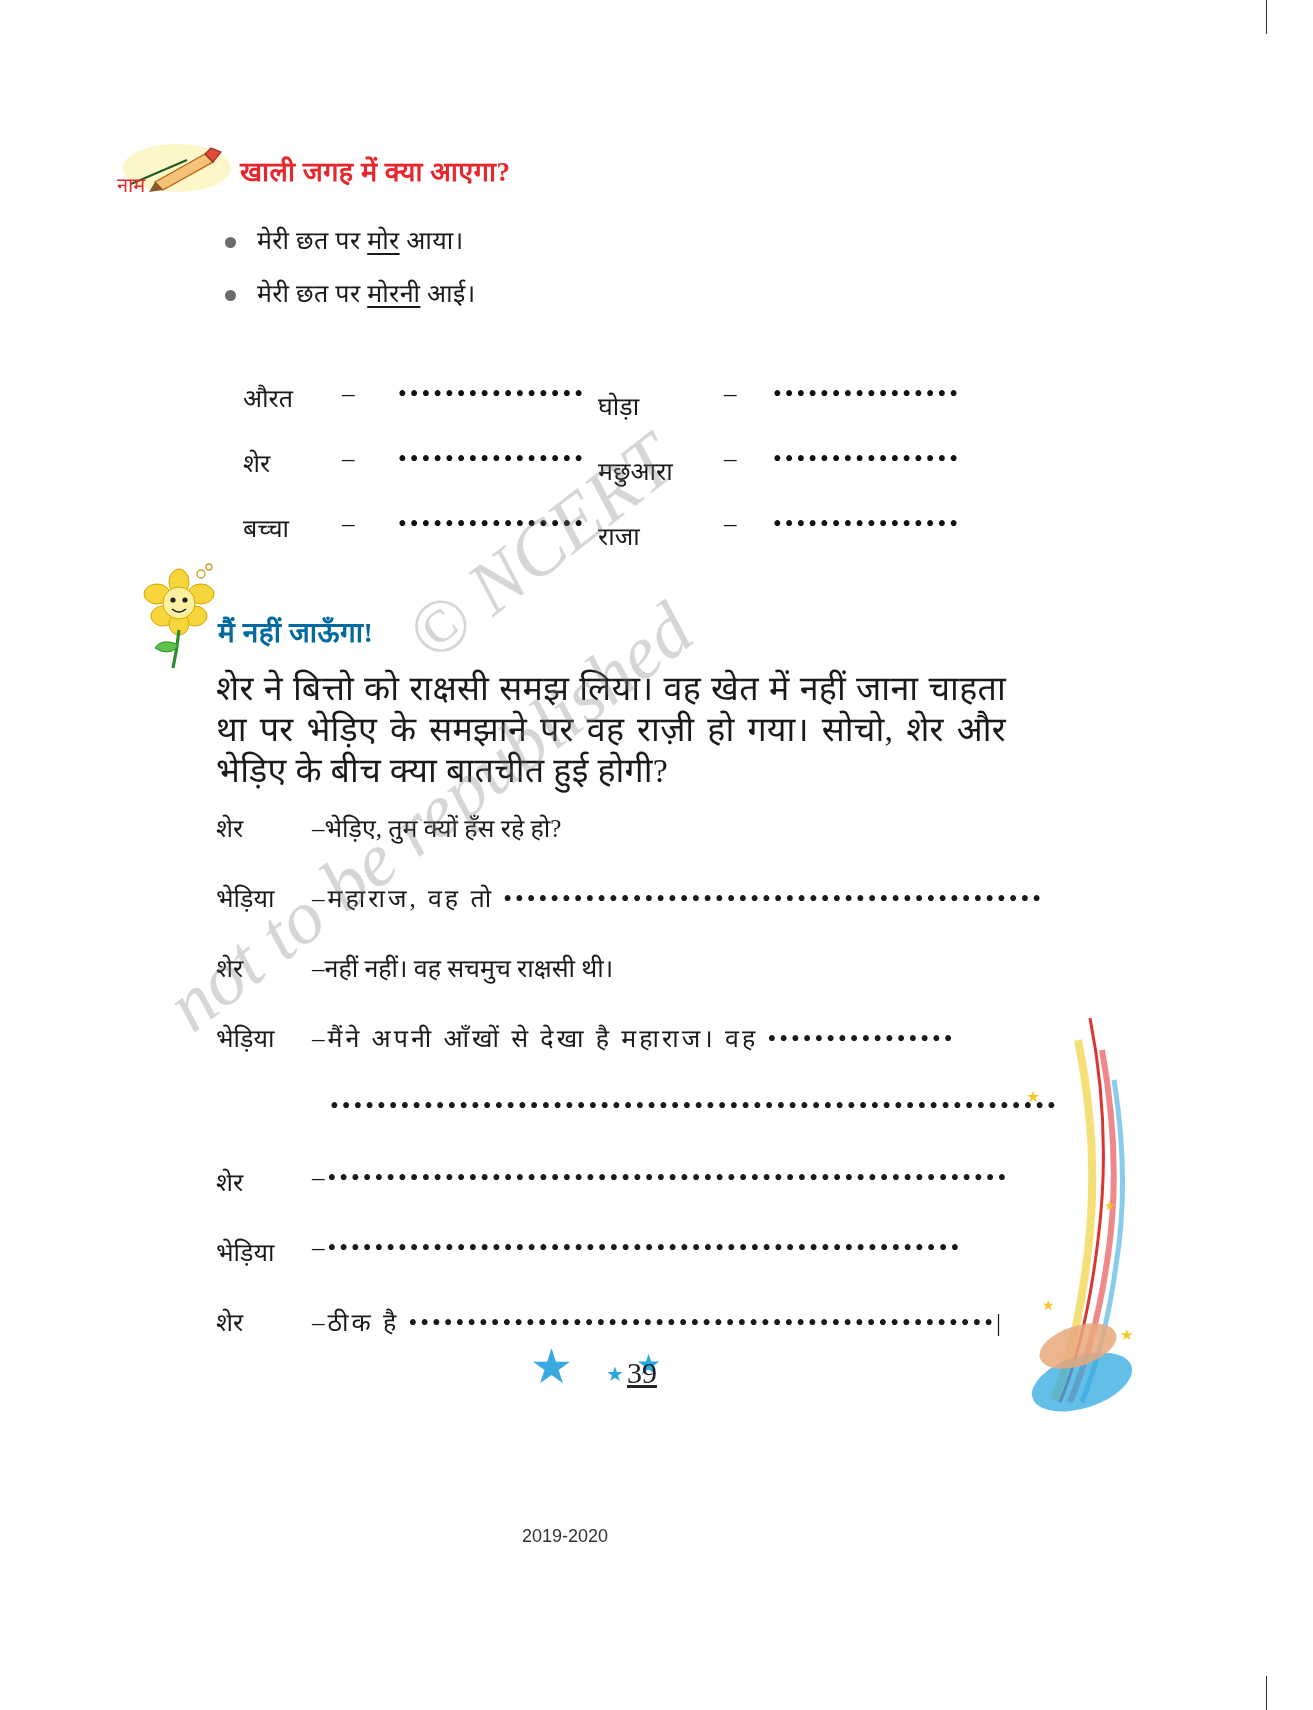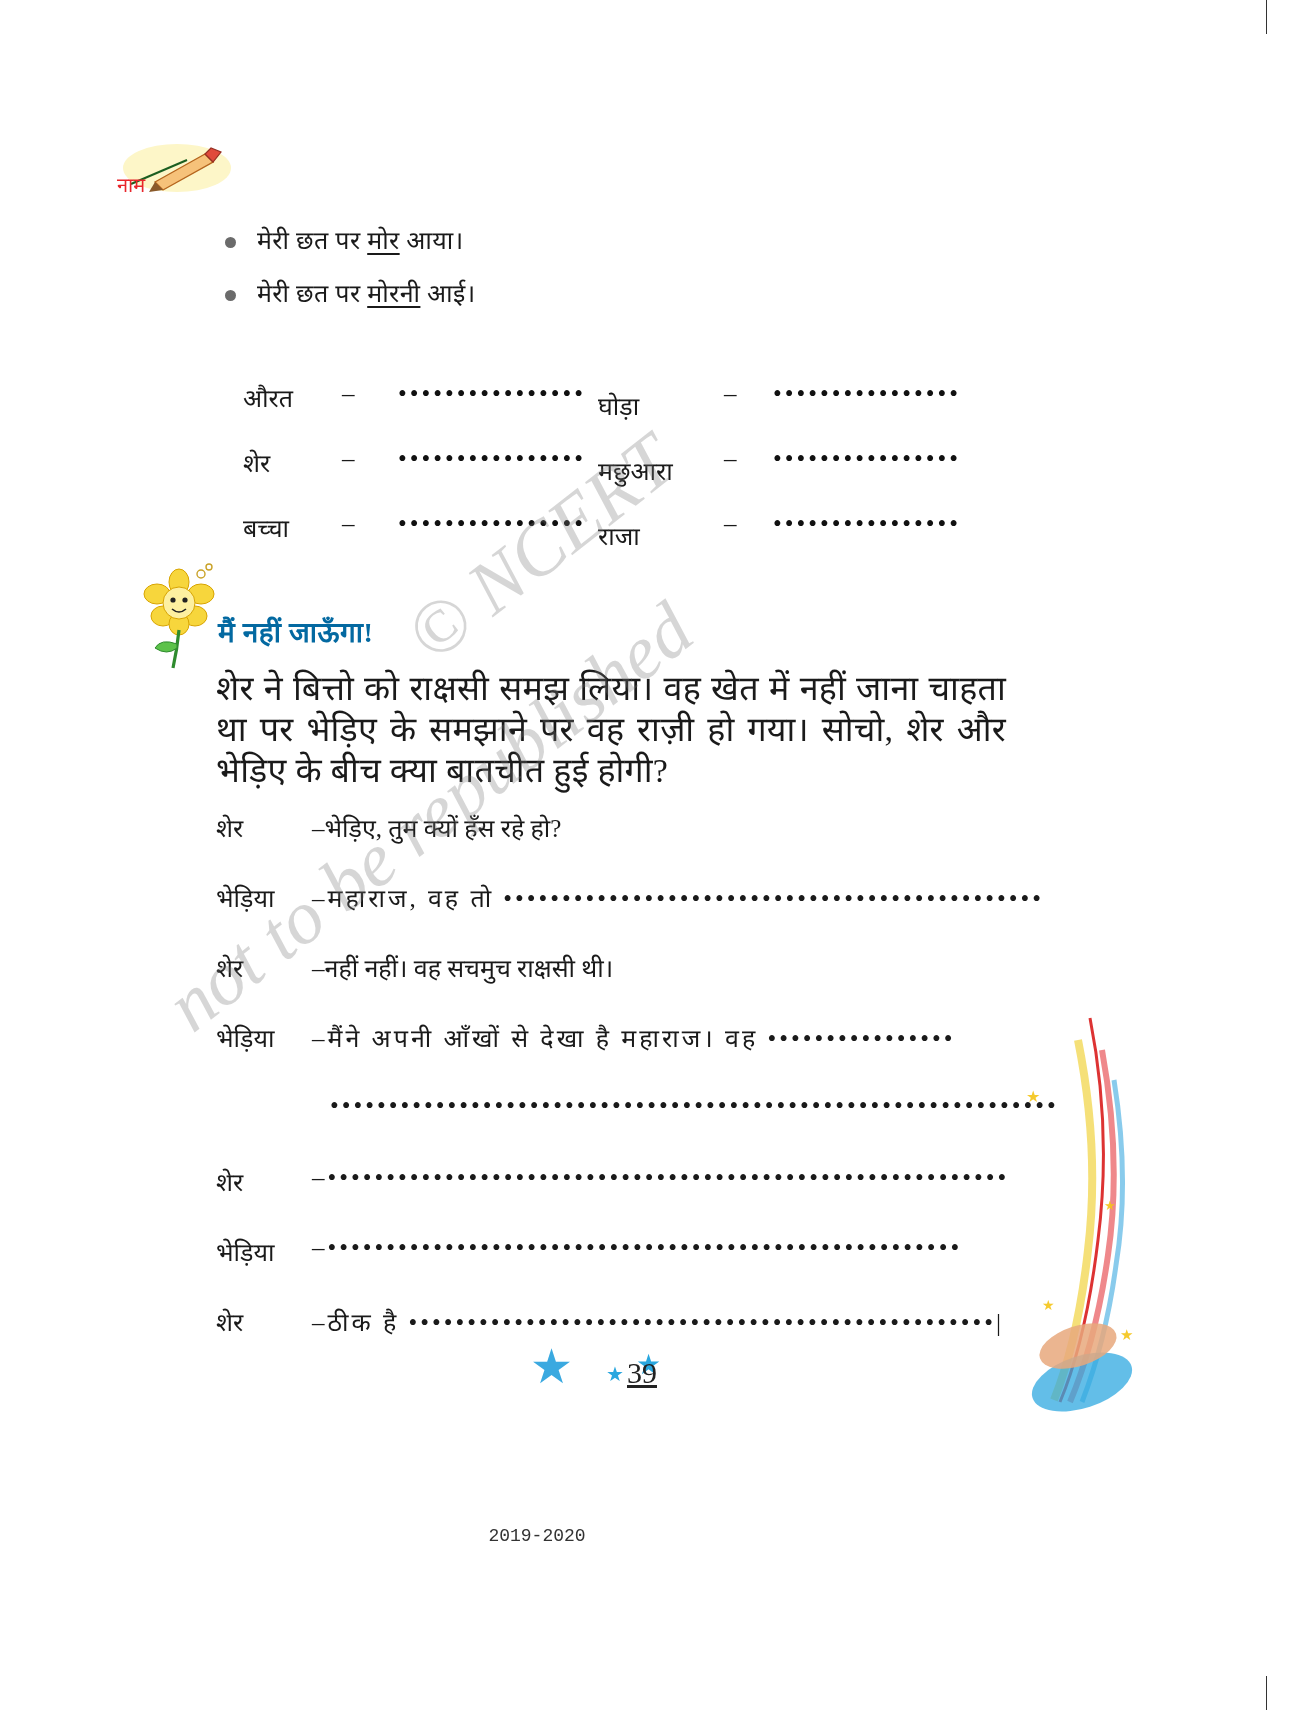--- a/index.html
+++ b/index.html
@@ -212,21 +212,22 @@
   .star-s3 { left: 636px; top: 1348px; font-size: 28px; }
 
   .footer {
     position: absolute;
     left: 0;
     top: 1526px;
     width: 1074px;
     text-align: center;
     font-size: 18px;
     color: #333;
-    font-family: Liberation Mono, monospace;
+    font-family: Liberation Sans, sans-serif;
+    padding-left: 28px;
   }
 
   
   .feather {
     position: absolute;
     left: 1020px;
     top: 1010px;
     width: 190px;
     height: 410px;
   }
@@ -248,20 +249,21 @@
     <svg viewBox="0 0 122 60" width="122" height="60">
       <ellipse cx="64" cy="28" rx="54" ry="24" fill="#fdf6c8"></ellipse>
       <path d="M18 44 L74 20" stroke="#1b5e20" stroke-width="2" fill="none"></path>
       <path d="M42 42 L92 14 L100 22 L50 50 Z" fill="#f6c27a" stroke="#b5651d" stroke-width="1.4"></path>
       <path d="M92 14 L100 22 L108 12 L98 8 Z" fill="#e04a3b" stroke="#962f22" stroke-width="1.2"></path>
       <path d="M42 42 L50 50 L36 52 Z" fill="#8a5a2b"></path>
       <text x="4" y="52" font-family="Liberation Serif, serif" font-size="20" fill="#e8262c">नाम</text>
     </svg>
   </div>
 
+  <div class="sec1-heading">खाली जगह में क्या आएगा?</div>
 
   <div class="bullet-dot b1-dot"></div>
   <div class="bullet-row b1">
     <span>मेरी छत पर </span><span class="u">मोर</span><span> आया।</span>
   </div>
 
   <div class="bullet-dot b2-dot"></div>
   <div class="bullet-row b2">
     <span>मेरी छत पर </span><span class="u">मोरनी</span><span> आई।</span>
   </div>

